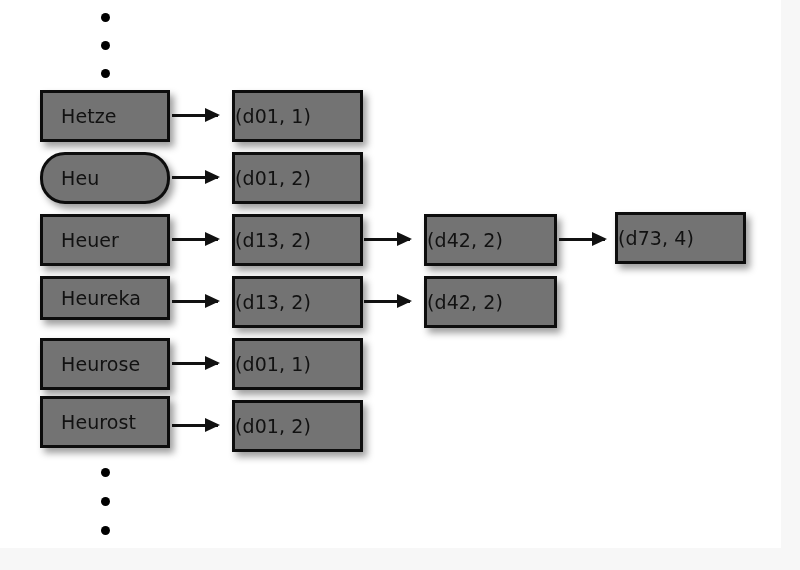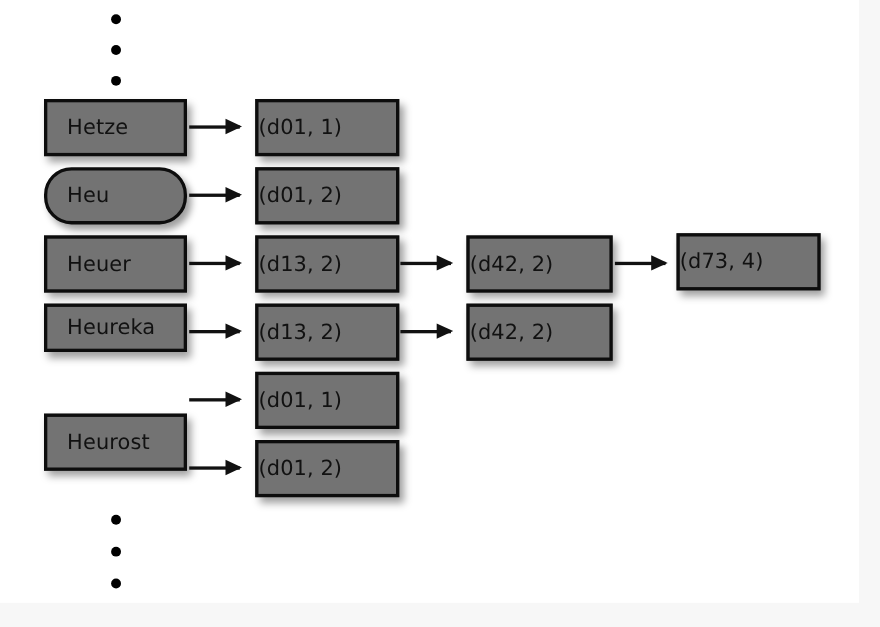--- a/index.html
+++ b/index.html
@@ -68,21 +68,24 @@
   </div>
   <div class="node term" style="left:40px;top:152px;width:130px;height:52px;border-radius:25px;">
     <span class="label">Heu</span>
   </div>
   <div class="node term" style="left:40px;top:214px;width:130px;height:52px;">
     <span class="label">Heuer</span>
   </div>
   <div class="node term" style="left:40px;top:276px;width:130px;height:44px;">
     <span class="label">Heureka</span>
   </div>
-  <div class="node term" style="left:40px;top:376px;width:130px;height:52px;">
+  <div class="node term" style="left:40px;top:338px;width:130px;height:52px;">
+    <span class="label">Heurose</span>
+  </div>
+  <div class="node term" style="left:40px;top:396px;width:130px;height:52px;">
     <span class="label">Heurost</span>
   </div>
 
   <div class="arrow" style="left:172px;top:114px;width:46px;"></div>
   <div class="arrow" style="left:172px;top:176px;width:46px;"></div>
   <div class="arrow" style="left:172px;top:238px;width:46px;"></div>
   <div class="arrow" style="left:172px;top:300px;width:46px;"></div>
   <div class="arrow" style="left:172px;top:362px;width:46px;"></div>
   <div class="arrow" style="left:172px;top:424px;width:46px;"></div>
 

